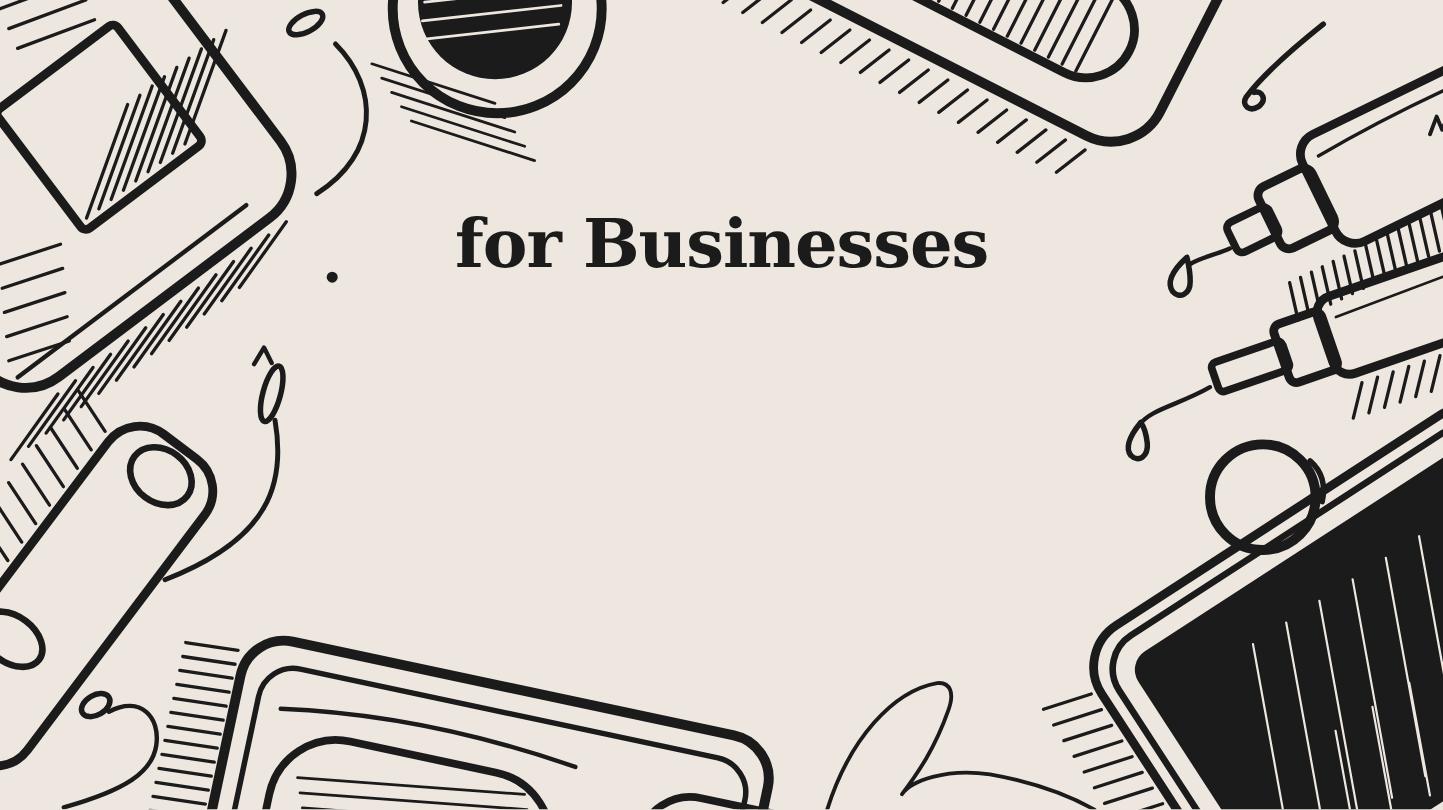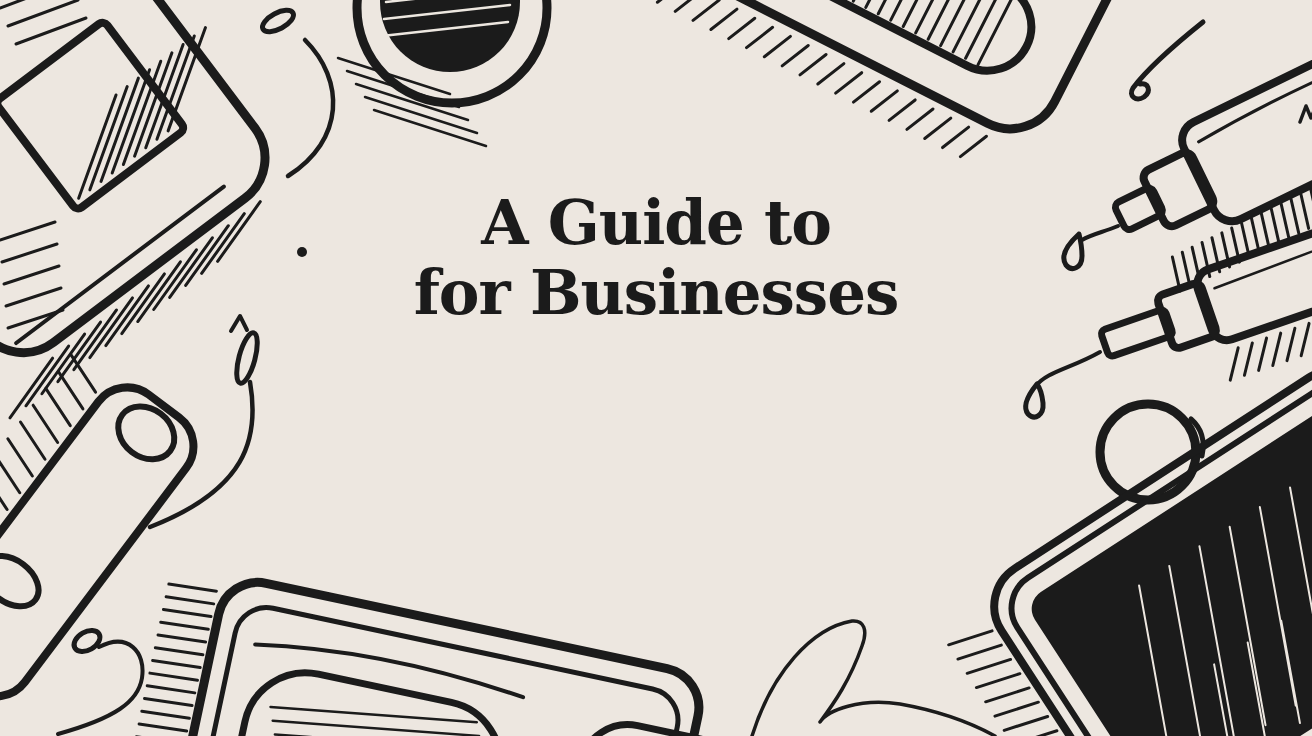--- a/index.html
+++ b/index.html
@@ -350,17 +350,16 @@
       <path d="M 99,647 C 128,632 146,652 142,678 C 138,702 115,718 58,734" stroke-width="4"></path>
     </g>
 
     <g class="ink">
       <path d="M 752,736 C 772,672 812,628 852,621 C 864,620 868,630 862,646 C 850,680 835,702 820,722 C 828,710 860,698 900,704 C 945,712 975,725 995,736" stroke-width="3.5"></path>
     </g>
 
   </svg>
 
   <div class="title">
-    <div>A Guide to</div>
     <div>for Businesses</div>
   </div>
 
 </div>
 
 </body></html>

